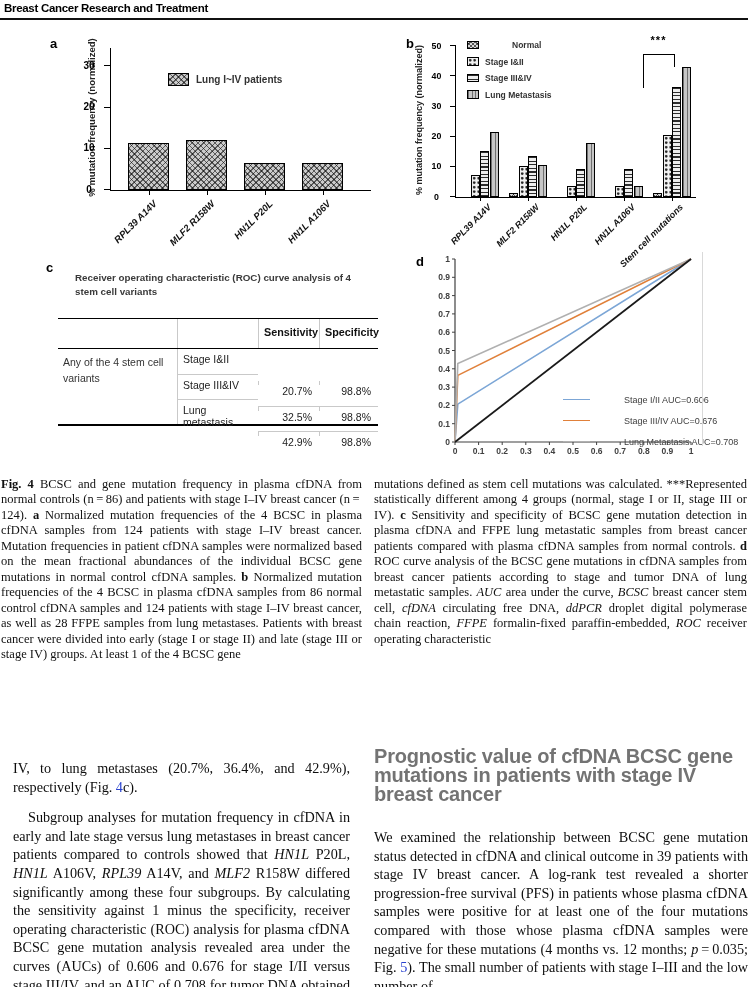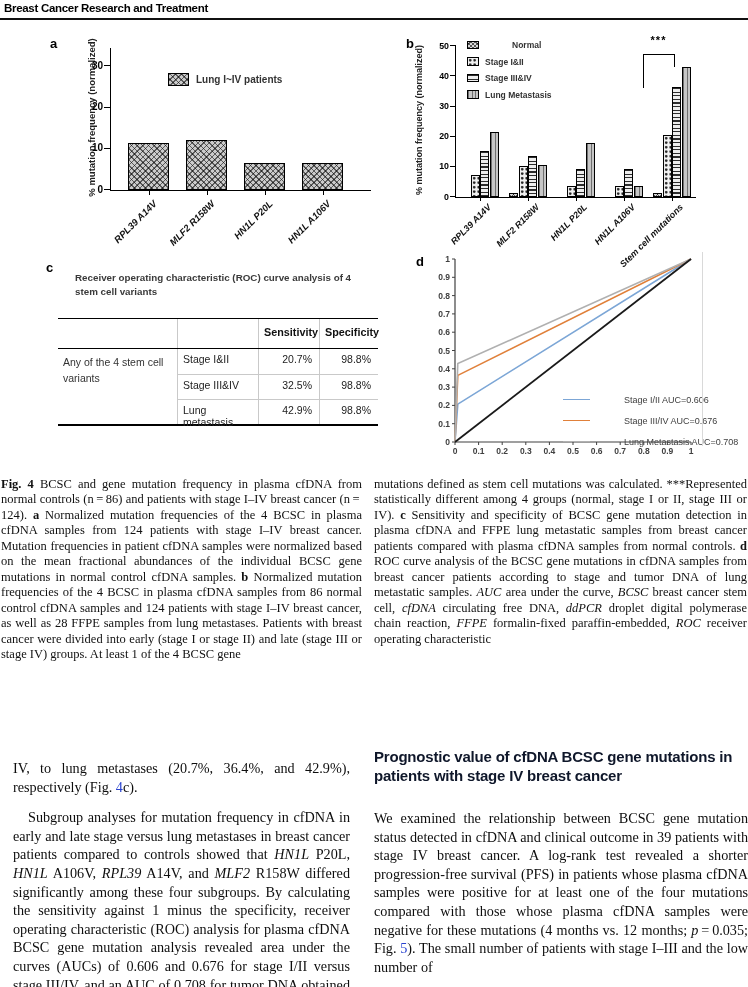--- a/index.html
+++ b/index.html
@@ -21,50 +21,50 @@
   .pat-normal{background-color:#d9d9d9;
       background-image:repeating-linear-gradient(45deg,rgba(0,0,0,.6) 0 1px,transparent 1px 3px),
                        repeating-linear-gradient(-45deg,rgba(0,0,0,.6) 0 1px,transparent 1px 3px);}
   .pat-dots{background-color:#f2f2f2;
       background-image:radial-gradient(circle at 2.2px 2.2px,#1d1d1d 1.1px,transparent 1.4px);
       background-size:4.5px 4.5px;}
   .pat-hlines{background-color:#ededed;
       background-image:repeating-linear-gradient(180deg,#2c2c2c 0 1.2px,transparent 1.2px 3.6px);}
   .pat-vlines{background-color:#c6c6c6;
       background-image:repeating-linear-gradient(90deg,#6f6f6f 0 1px,transparent 1px 3.6px);}
-  .ytick-label{position:absolute;text-align:right;font-family:"Liberation Sans",sans-serif;font-weight:bold;color:#000;}
+  .ytick-label{position:absolute;text-align:center;font-family:"Liberation Sans",sans-serif;font-weight:bold;color:#000;}
   .ytick-mark{position:absolute;border-top:1.5px solid #000;}
   .xtick-mark{position:absolute;border-left:1.5px solid #000;}
   .xlabel{position:absolute;text-align:right;font-family:"Liberation Sans",sans-serif;
       font-weight:bold;font-style:italic;color:#111;transform-origin:100% 0;transform:rotate(-45deg);white-space:nowrap;}
   .ylab{position:absolute;text-align:center;font-family:"Liberation Sans",sans-serif;font-weight:bold;
       color:#222;transform:rotate(-90deg);white-space:nowrap;}
   .legend-row{display:flex;align-items:center;margin-bottom:6.5px;}
   .legend-swatch{box-sizing:border-box;border:1.1px solid #000;margin-right:7px;flex:0 0 auto;}
   .legend-text{font-family:"Liberation Sans",sans-serif;font-weight:bold;color:#333;}
   .sig-line{position:absolute;background:#000;}
   .sig-stars{position:absolute;font-family:"Liberation Sans",sans-serif;font-weight:bold;font-size:11px;
       letter-spacing:1px;color:#000;text-align:center;}
   .c-title{font-family:"Liberation Sans",sans-serif;font-weight:bold;font-size:9.8px;line-height:1.4;color:#3a3a3a;}
   .ctable{position:absolute;left:58px;top:318px;width:320px;border-top:1.8px solid #000;border-bottom:2px solid #000;
       font-family:"Liberation Sans",sans-serif;font-size:10.5px;color:#222;}
   .ctable .hdr{display:grid;grid-template-columns:119px 81px 61px 59px;border-bottom:1.8px solid #000;height:29px;}
   .ctable .bodygrid{display:grid;grid-template-columns:119px 81px 61px 59px;grid-auto-rows:25px;}
   .ctable .cell{box-sizing:border-box;padding:4px 5px 0 5px;border-left:1px solid #c9c9c9;}
   .ctable .cell.first{border-left:none;}
-  .ctable .num{text-align:right;padding-right:7px;}
+  .ctable .num{text-align:right;padding-right:7px;margin-top:32px;}
   .ctable .hcell{font-weight:bold;font-size:10.8px;color:#111;padding-top:7px;}
   .ctable .rowline{border-top:1px solid #c9c9c9;}
   .ctable .groupcell{grid-row:1 / span 3;padding-top:6px;line-height:1.5;color:#333;}
   .cap{font-size:12.5px;line-height:15.45px;text-align:justify;color:#111;}
   .bodytxt{font-size:14.2px;line-height:18.6px;text-align:justify;color:#0d0d0d;}
   .bodytxt p{margin:12px;}
   .indent{text-indent:15px;}
-  .h2{font-family:"Liberation Sans",sans-serif;font-weight:bold;font-size:15px;line-height:19px;
-      letter-spacing:-0.2px;color:#0f172a;margin:0 0 24px 0;text-align:left;}
+  .h2{font-family:"Liberation Sans",sans-serif;font-weight:bold;font-size:20px;line-height:19px;
+      letter-spacing:-0.2px;color:#737373;margin:0 0 24px 0;text-align:left;}
   .link{color:#2741cf;}
   .d-legend-row{display:flex;align-items:center;height:21px;}
   .d-legend-line{width:27px;height:0;border-top:1.6px solid #000;margin-right:6px;flex:0 0 auto;}
   .d-legend-text{font-family:"Liberation Sans",sans-serif;font-size:9px;color:#404040;white-space:nowrap;margin-left:28px;}
 </style>
 </head>
 <body>
 
 <div class="page">
 

